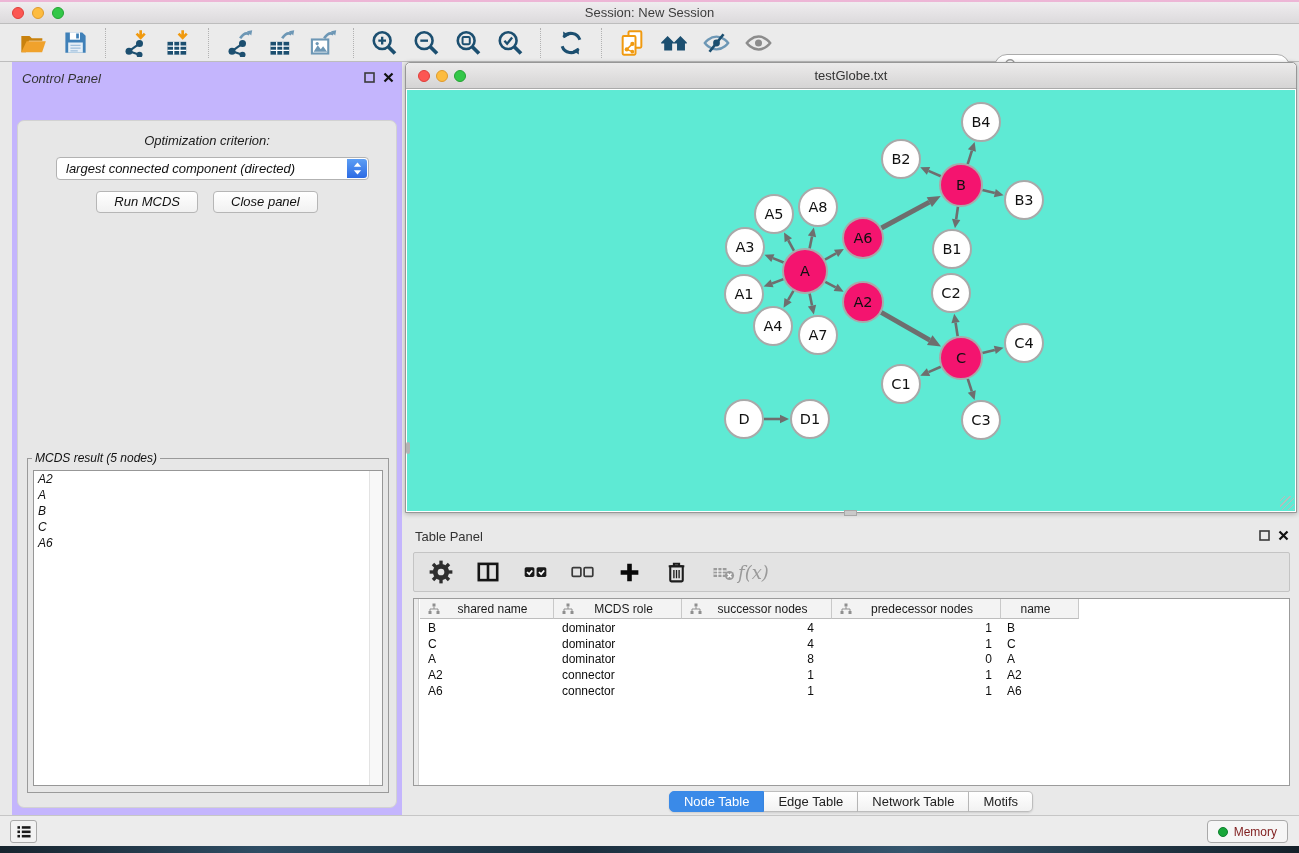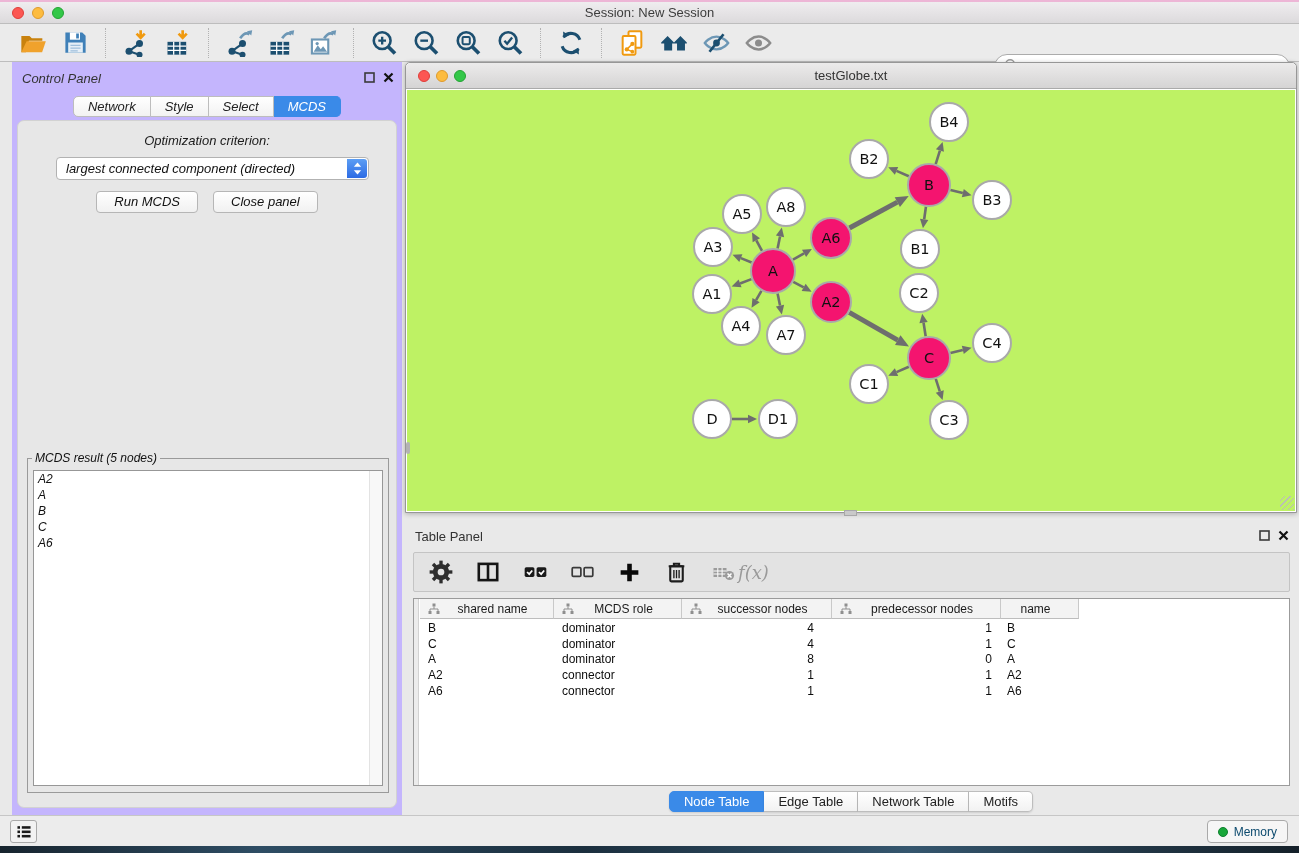--- a/index.html
+++ b/index.html
@@ -58,21 +58,21 @@
   .mcds-item { font-size:12px; line-height:16px; padding-left:4px; color:#111; }
   #mcds-scroll { position:absolute; right:0; top:0; bottom:0; width:13px; background:#f8f8f8;
                  border-left:1px solid #e3e3e3; }
 
   
   #net-window { left:405px; top:62px; width:892px; height:451px; background:#fff;
                 border:1px solid #979797; border-radius:5px 5px 0 0; box-shadow:0 1px 5px rgba(0,0,0,.25); }
   #net-titlebar { position:absolute; left:0; right:0; top:0; height:26px;
                   background:linear-gradient(#ecebeb,#d5d4d4); border-bottom:1px solid #aaa; border-radius:5px 5px 0 0; }
   #net-titlebar .title { position:absolute; left:0; right:0; top:5px; text-align:center; color:#333; }
-  #net-canvas { position:absolute; left:1px; right:1px; top:27px; bottom:1px; background:#bef264; overflow:hidden; }
+  #net-canvas { position:absolute; left:1px; right:1px; top:27px; bottom:1px; background:#5eead4; overflow:hidden;padding-left:32px; }
   #v-thumb { position:absolute; left:0px; top:379px; width:4px; height:12px; background:#b3b3b3; border-radius:2px; }
   #h-thumb { position:absolute; left:438px; bottom:-4px; width:13px; height:6px; background:#c9c9c9; border:1px solid #a8a8a8; }
   #resize-grip { position:absolute; right:1px; bottom:1px; width:14px; height:14px;
      background:repeating-linear-gradient(135deg, transparent 0 3px, #bbb 3px 4px); }
 
   
   #table-panel { left:405px; top:520px; width:892px; height:295px; background:#e9e9e9; }
   #tp-toolbar { position:absolute; left:8px; right:7px; top:32px; height:40px; background:#e3e3e3;
                 border:1px solid #c4c4c4; border-radius:2px; display:flex; align-items:center; padding-left:12px; }
   .tp-btn { width:30px; height:30px; display:flex; align-items:center; justify-content:center; }
@@ -92,21 +92,21 @@
   .tcell.c3 { text-align:right; padding-right:9px; }
   .tcell.c4 { padding-left:6px; }
   #bottom-tabs { position:absolute; left:0; right:0; bottom:3px; display:flex; justify-content:center; }
   #bottom-tabs .seg { box-shadow:0 1px 2px rgba(0,0,0,.12); }
 
   
   #statusbar { left:0; top:815px; width:1299px; height:31px; background:#ececec; border-top:1px solid #c6c6c6; }
   #list-btn { position:absolute; left:10px; top:4px; width:27px; height:23px; background:#f2f2f2;
               border:1px solid #a9a9a9; border-radius:3px; display:flex; align-items:center; justify-content:center; }
   #memory-btn { position:absolute; right:11px; top:4px; height:23px; background:#f6f6f6; border:1px solid #a9a9a9;
-                border-radius:4px; display:flex; align-items:center; gap:6px; padding:0 10px; font-size:12px; color:#0c4a6e; }
+                border-radius:4px; display:flex; align-items:center; gap:6px; padding:0 10px; font-size:12px; color:#7f1d1d; }
   #memory-dot { width:10px; height:10px; border-radius:50%; background:#18a73a; border:1px solid #108030; }
   #wallpaper { left:0; top:846px; width:1299px; height:7px;
                background:linear-gradient(90deg,#17242e,#2e4d64 20%,#1b2f3e 45%,#35566e 70%,#142029); }
 </style>
 </head>
 <body>
 
 <div id="top-accent" class="abs"></div>
 
 <div id="titlebar" class="abs">
@@ -276,26 +276,20 @@
         <svg width="11" height="11">
           <rect x="1" y="1" width="9" height="9" fill="none" stroke="#3a3a3a" stroke-width="1.6"></rect>
         </svg>
       </span>
     <span>
         <svg width="11" height="11">
           <path d="M1.5 1.5l8 8M9.5 1.5l-8 8" stroke="#111" stroke-width="2.2"></path>
         </svg>
       </span>
   </div>
-  <div id="cp-tabs">
-      <div class="seg">Network</div>
-      <div class="seg">Style</div>
-      <div class="seg">Select</div>
-      <div class="seg active">MCDS</div>
-    </div>
   <div id="cp-content">
     <div id="opt-label">Optimization criterion:</div>
     <div id="opt-select">
       <span class="val">largest connected component (directed)</span>
       <span class="stepper">
           <svg width="11" height="15" viewBox="0 0 12 16">
             <path d="M6 1.5l4 4.5H2z" fill="#fff"></path>
             <path d="M6 14.5L10 10H2z" fill="#fff"></path>
           </svg>
         </span>

